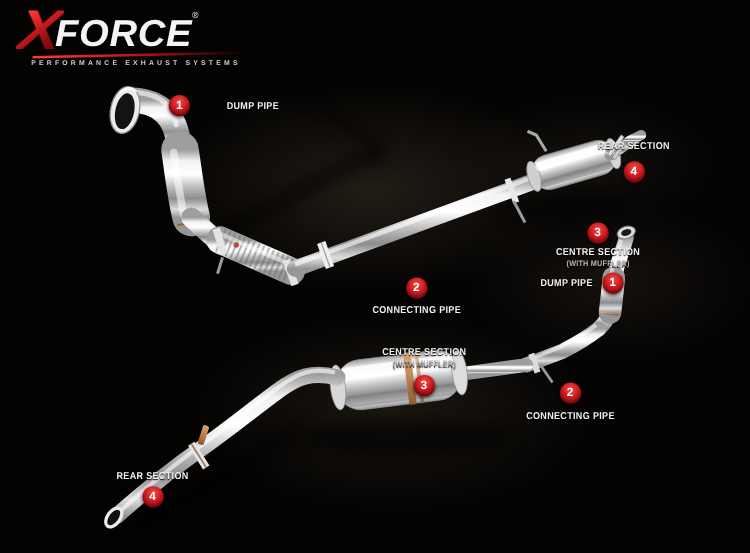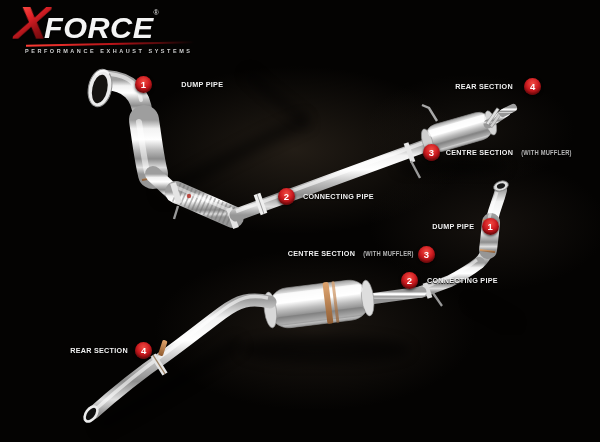--- a/index.html
+++ b/index.html
@@ -38,21 +38,21 @@
     transform:rotate(-1.2deg);
   }
   .logo-tagline{
     margin-top:5px;padding-left:13px;
     font-size:5.5px;font-weight:700;letter-spacing:2.55px;color:#cfcfcf;
     white-space:nowrap;text-shadow:0 1px 1px #000;
   }
 
   
   .part{position:absolute;display:flex;pointer-events:none;}
-  .part.col{flex-direction:row;align-items:center;}
+  .part.col{flex-direction:column;align-items:center;margin-top:34px;}
   .part.row{flex-direction:row;align-items:center;}
   .lbl{
     color:#f0f0f0;font-size:8px;font-weight:700;letter-spacing:0.3px;
     font-stretch:condensed;transform:scaleX(0.9);white-space:nowrap;
     text-shadow:0 1px 1px #000;
   }
   .sublbl{
     color:#b6b6b6;font-size:6.3px;font-weight:700;letter-spacing:0.2px;
     transform:scaleX(0.92);white-space:nowrap;text-shadow:0 1px 1px #000;
   }

